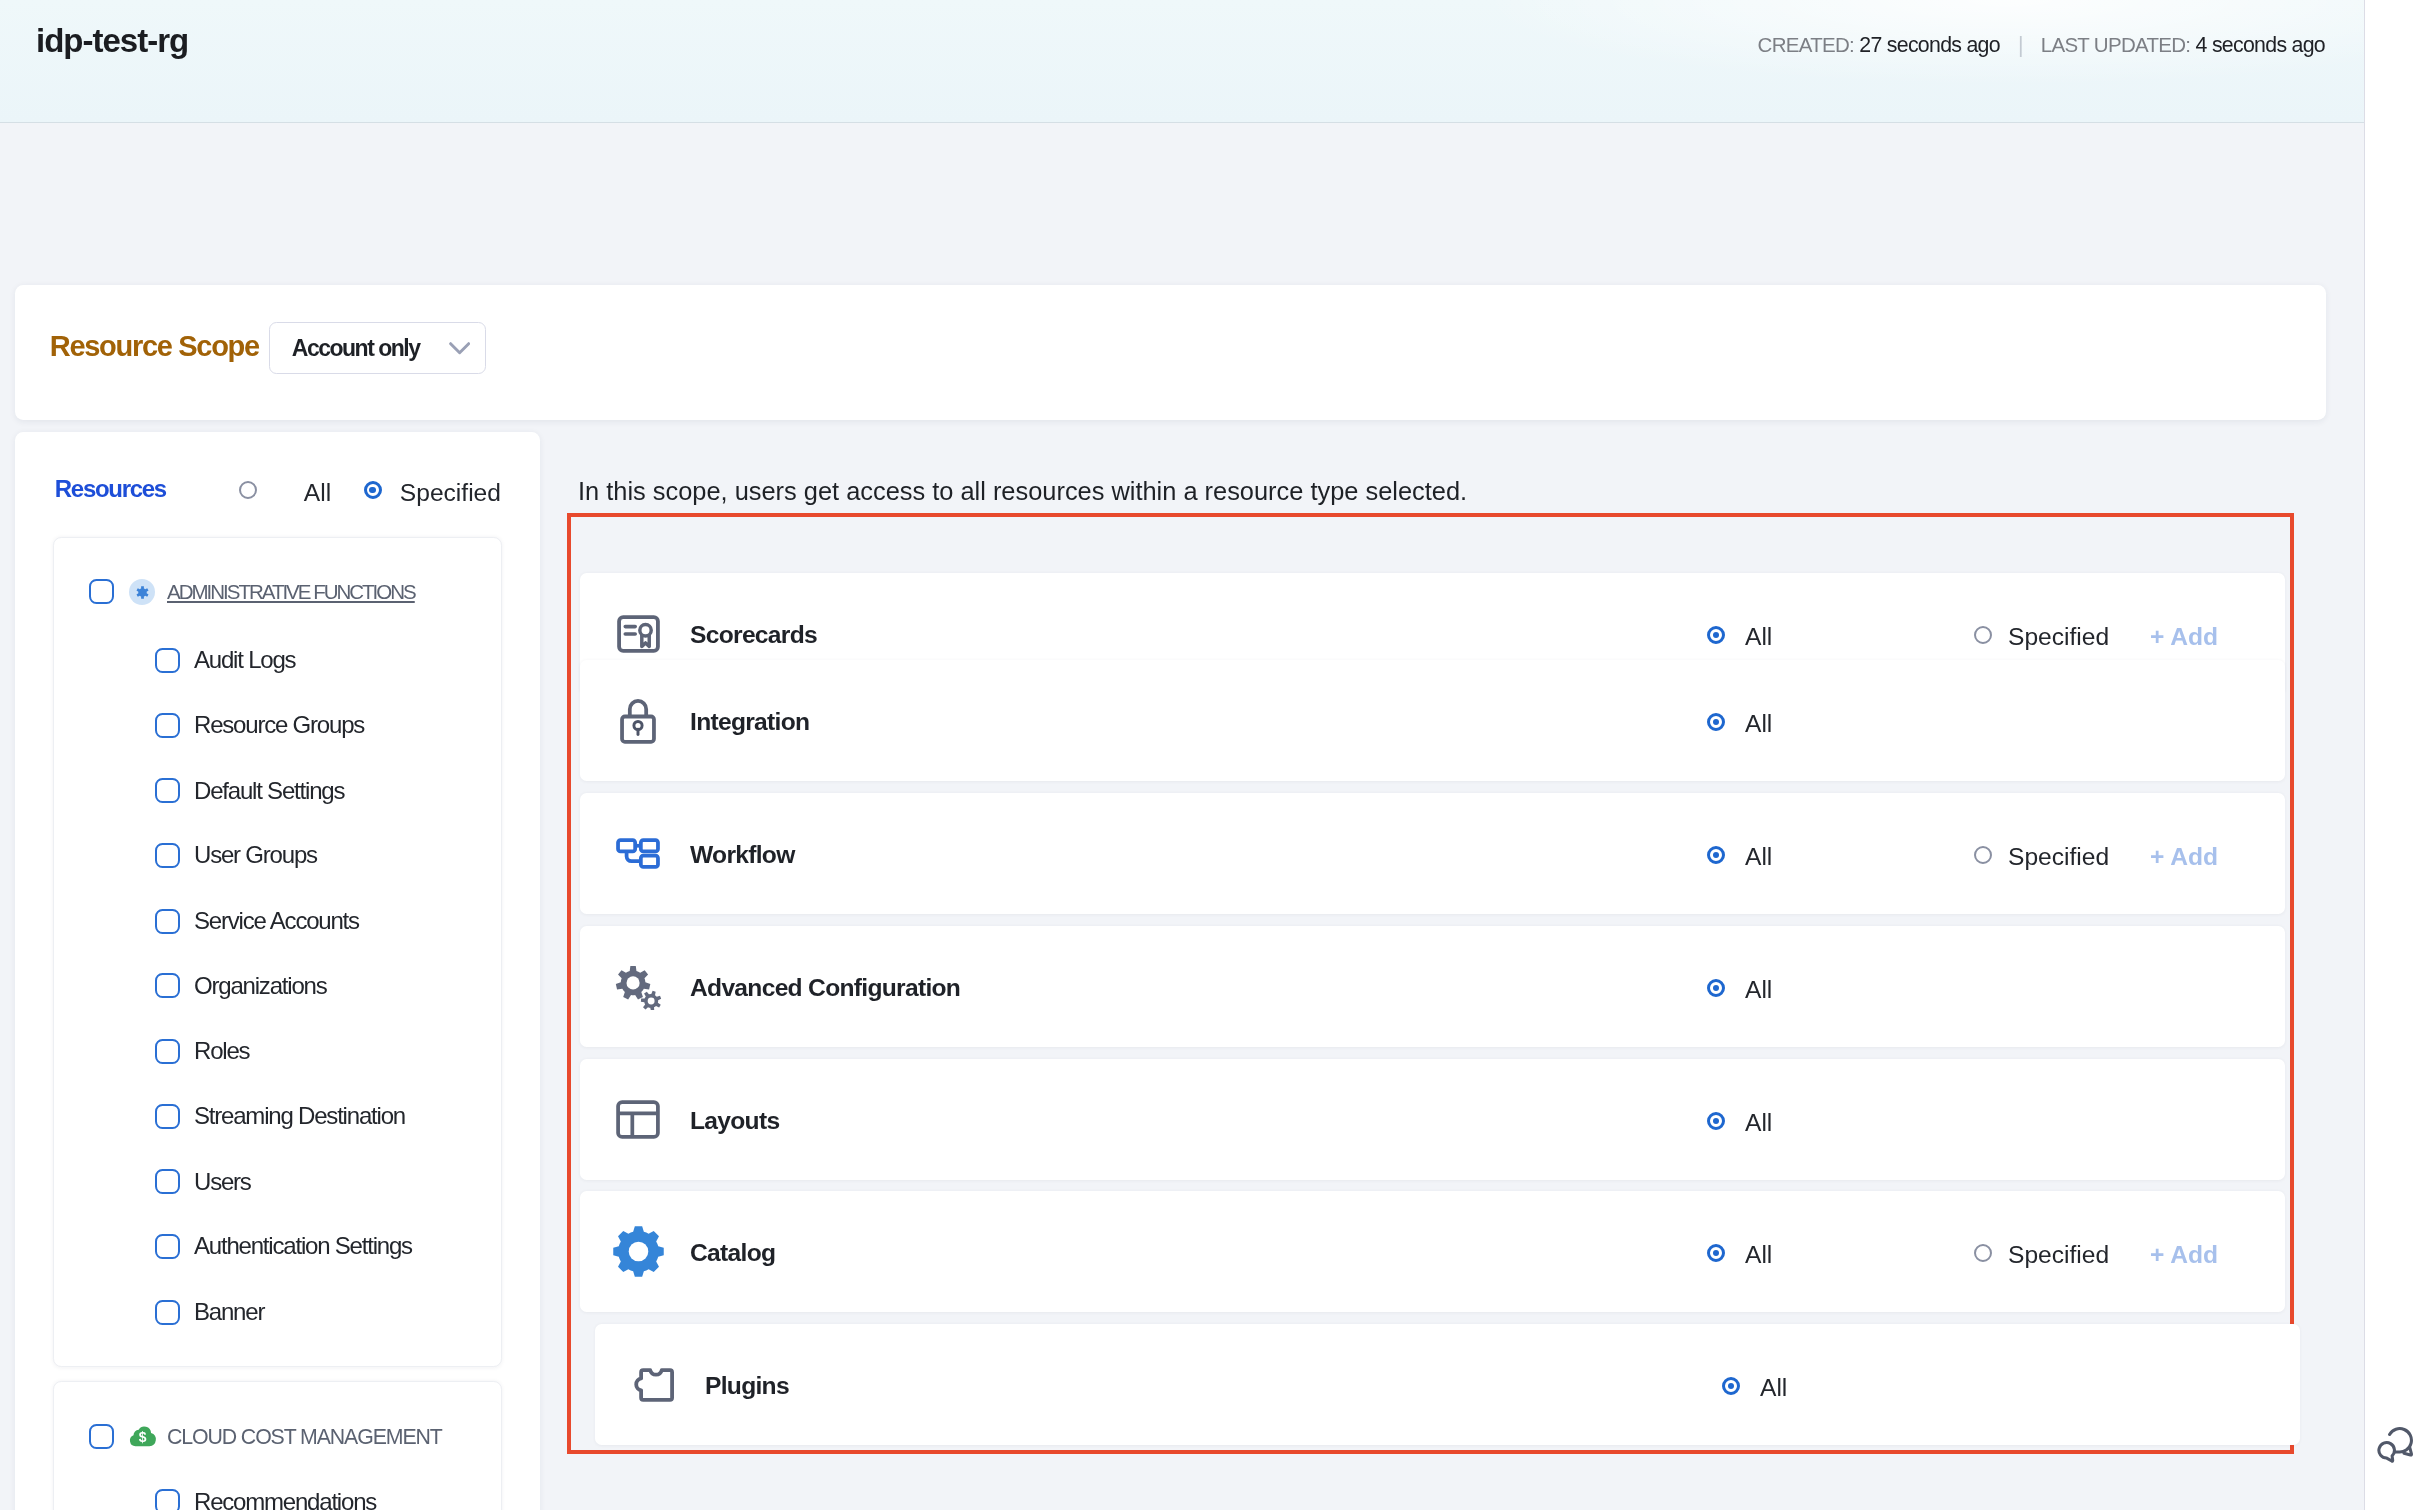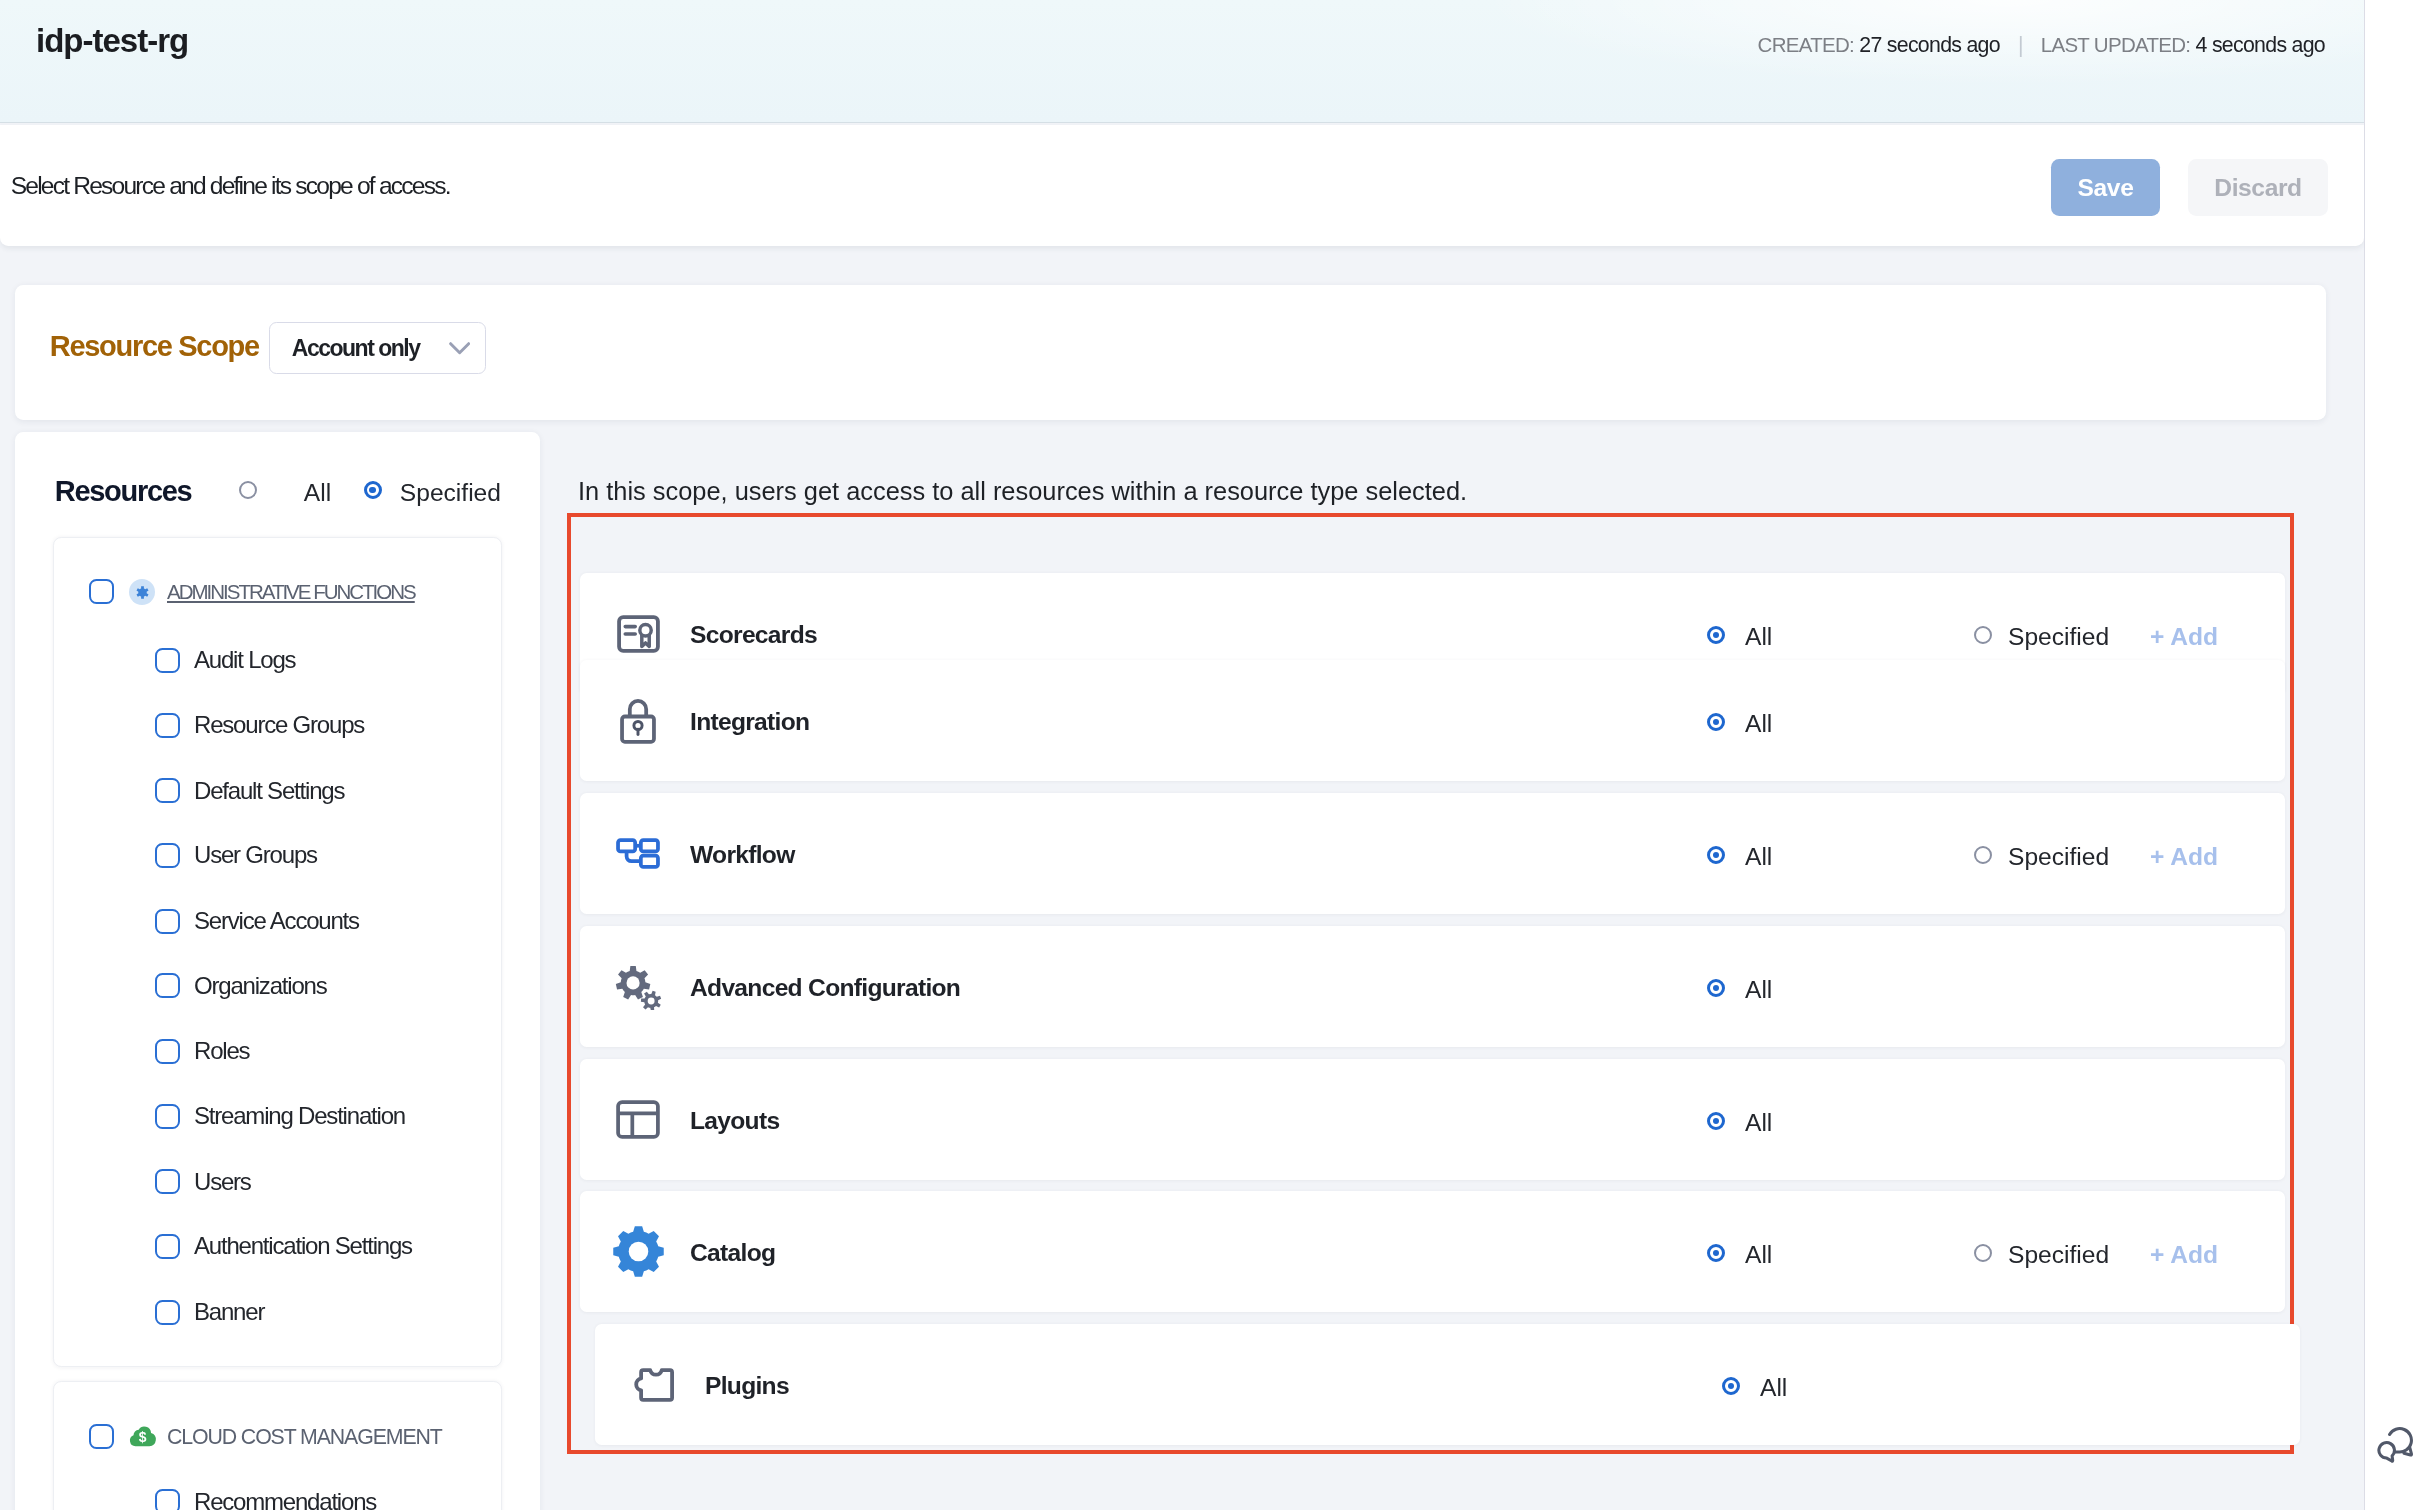--- a/index.html
+++ b/index.html
@@ -21,21 +21,21 @@
   .btn.discard { left:2188px; width:140px; background:#f5f6f8; color:#aeb1b9; }
 
   .card { position:absolute; background:#fff; border-radius:8.2px; box-shadow:0 1.6px 6.6px rgba(35,45,65,0.07); }
   .rscard { left:14.8px; top:285px; width:2311px; height:135px; }
   .rscard .h { position:absolute; left:35px; top:45px; font-size:29px; font-weight:700; color:#a16207; letter-spacing:-1.3px; }
   .dd { position:absolute; left:254px; top:37px; width:217px; height:52px; border:1.6px solid #d9dbe8; border-radius:7.4px; background:#fff; }
   .dd .v { position:absolute; left:22px; top:11.5px; font-size:23px; letter-spacing:-1.5px; font-weight:600; color:#1e2126; }
   .dd svg { position:absolute; right:14.8px; top:19px; }
 
   .lpanel { left:14.8px; top:432px; width:525px; height:1099px; }
-  .lpanel .h { position:absolute; left:40px; font-size:29px; font-weight:700; color:#0f172a; letter-spacing:-1.3px; }
+  .lpanel .h { position:absolute; left:40px; font-size:24px; font-weight:700; color:#1d4ed8; letter-spacing:-1.3px; }
   .lpanel .h { top:43px; }
 
   .radio { display:inline-block; width:18px; height:18px; border-radius:50%; border:2.5px solid #8a90a2; background:#fff; vertical-align:middle; }
   .radio.on { border:3.3px solid #1e67cf; position:relative; }
   .radio.on:after { content:""; position:absolute; left:2.5px; top:2.5px; width:6.6px; height:6.6px; border-radius:50%; background:#1e67cf; }
 
   .cb { position:absolute; width:25.4px; height:25.4px; border:2.5px solid #2a6fd4; border-radius:7.4px; background:#fff; }
 
   .icard { position:absolute; left:39px; width:449px; background:#fff; border:0.8px solid #edeff3; border-radius:8.2px; box-shadow:0 0.8px 4.1px rgba(30,40,60,0.06); }
   .ghead { position:absolute; font-size:20.5px; color:#5b6271; letter-spacing:-2px; }
@@ -53,25 +53,20 @@
   .rrow .r-spec { left:1394px; top:53px; }
   .rrow .l-spec { position:absolute; left:1428px; top:50px; font-size:24.6px; color:#23262c; }
   .rrow .add { position:absolute; left:1570px; top:50px; font-size:24.6px; font-weight:700; color:#a7c0ec; }
 </style>
 </head>
 <body>
 <div class="app">
   <div class="header">
     <div class="title">idp-test-rg</div>
     <div class="meta"><span class="lbl">CREATED:</span> 27 seconds ago<span class="sep">|</span><span class="lbl">LAST UPDATED:</span> 4 seconds ago</div>
-  </div>
-  <div class="toolbar">
-    <div class="txt">Select Resource and define its scope of access.</div>
-    <div class="btn save">Save</div>
-    <div class="btn discard">Discard</div>
   </div>
 
   <div class="card rscard">
     <div class="h">Resource Scope</div>
     <div class="dd">
       <div class="v">Account only</div>
       <svg width="21.3" height="14" viewBox="0 0 26 17">
           <path d="M2,2 L13,13 L24,2" fill="none" stroke="#9aa0b5" stroke-width="3.6" stroke-linecap="round" stroke-linejoin="round"></path>
         </svg>
     </div>

